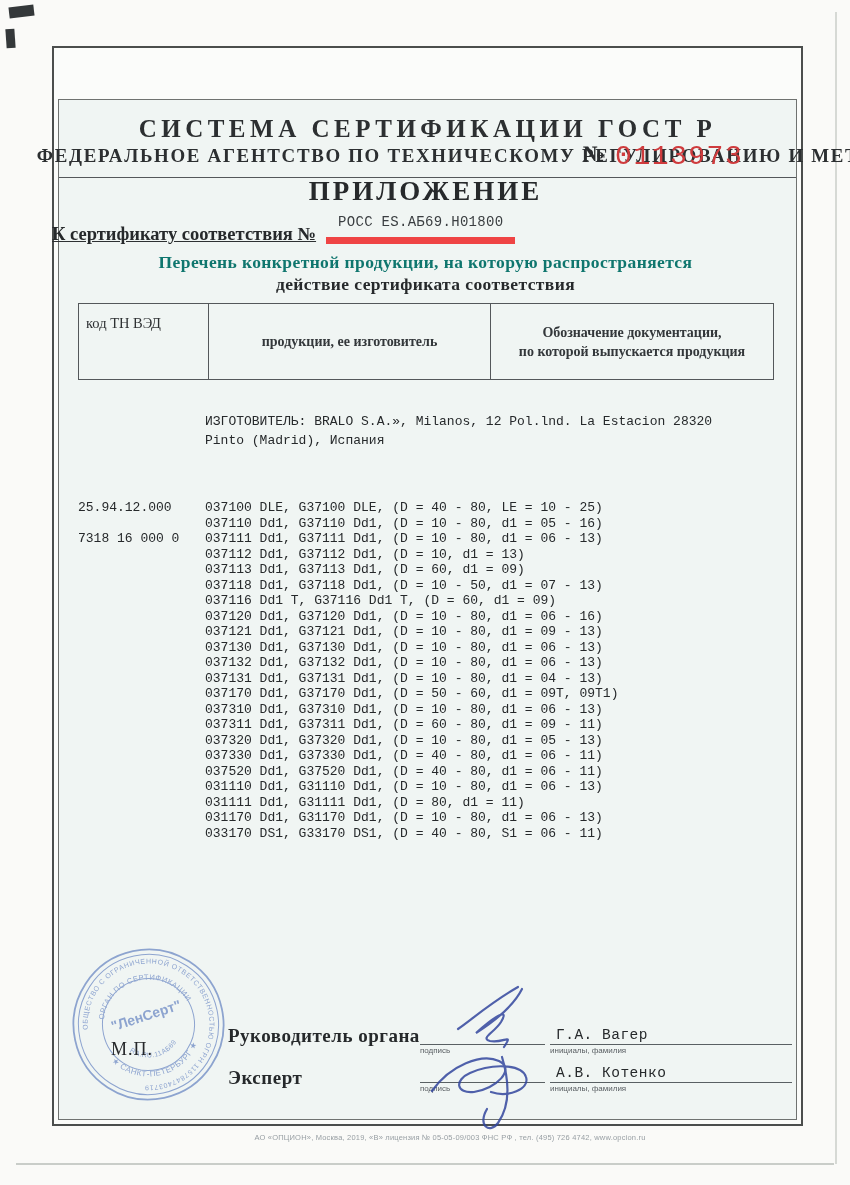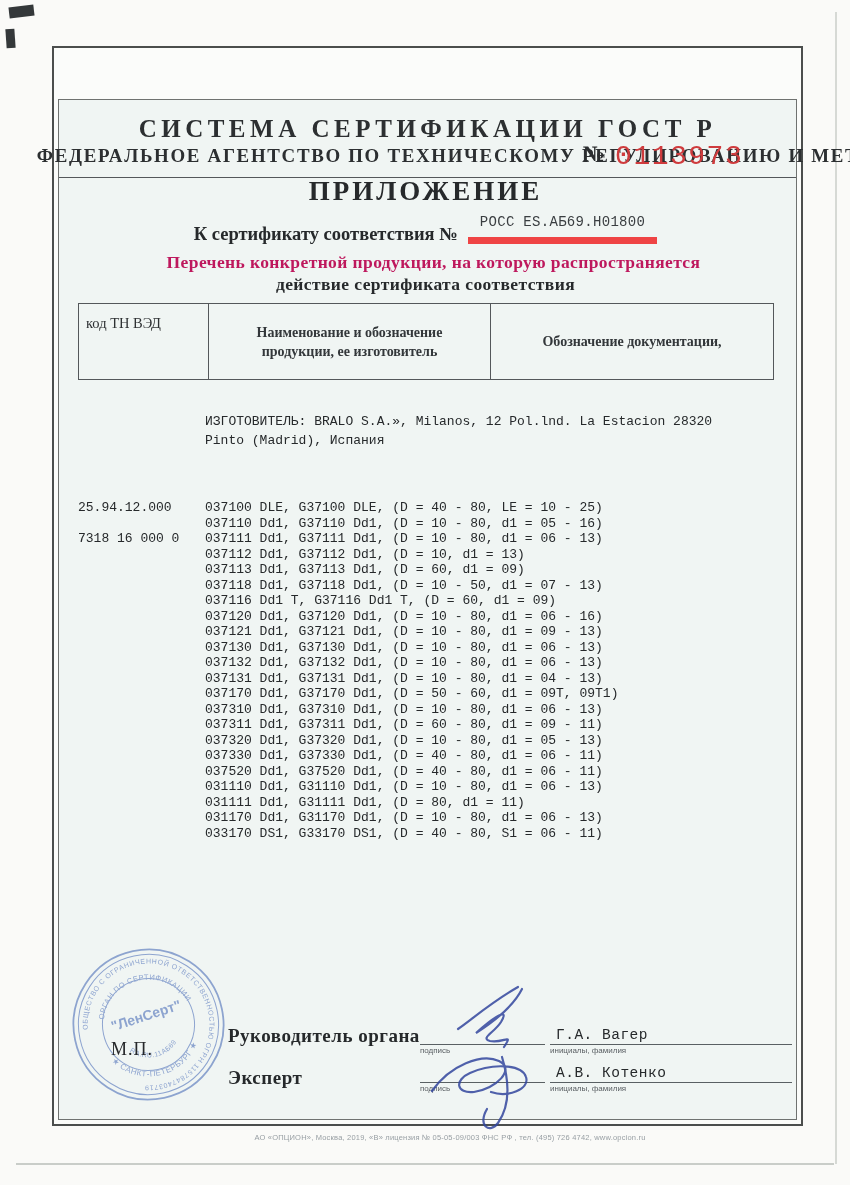--- a/index.html
+++ b/index.html
@@ -44,33 +44,33 @@
   .num-value{
     font-family:"Liberation Mono", monospace;font-size:28px;letter-spacing:1.5px;
     color:#cf3b3d;margin-left:6px;
   }
   .appendix-title{
     left:52px;top:176px;width:747px;text-align:center;
     font-weight:bold;font-size:27px;letter-spacing:3px;color:#26292b;
   }
   
   .cert-row{
-    left:52px;top:220px;width:747px;display:flex;justify-content:center;
-    align-items:flex-end;white-space:nowrap;
+    left:52px;top:220px;width:747px;display:flex;
+    align-items:flex-end;white-space:nowrap;text-decoration:underline;
   }
   .cert-label{font-weight:bold;font-size:18.5px;color:#26292b;}
   .cert-underline{
     display:inline-block;margin-left:10px;padding:0 12px;
     border-bottom:7px solid #ef4444;transform:translateY(-1px);
   }
   .cert-value{
     display:inline-block;font-family:"Liberation Mono", monospace;
     font-size:14px;letter-spacing:0.3px;color:#3a3e41;transform:translateY(-7px);
   }
-  .purpose1{left:52px;top:252px;width:747px;text-align:center;font-weight:bold;font-size:17.5px;letter-spacing:0.4px;color:#be185d;padding-left:8px;}
+  .purpose1{left:52px;top:252px;width:747px;text-align:center;font-weight:bold;font-size:17.5px;letter-spacing:0.4px;color:#0f766e;}
   .purpose2{left:52px;top:274px;width:747px;text-align:center;font-weight:bold;font-size:17.5px;letter-spacing:0.4px;color:#26292b;}
   
   .tcell{border:1px solid #54575a;background:transparent;box-sizing:border-box;}
   .cell-codes{left:78px;top:303px;width:131px;height:77px;}
   .cell-codes .r1{height:38px;border-bottom:1px solid #54575a;display:flex;align-items:center;padding-left:7px;font-size:14.5px;}
   .cell-codes .r2{height:38px;display:flex;align-items:center;padding-left:7px;font-size:14.5px;}
   .cell-mid{left:208px;top:303px;width:283px;height:77px;display:flex;flex-direction:column;justify-content:center;text-align:center;}
   .cell-right{left:490px;top:303px;width:284px;height:77px;display:flex;flex-direction:column;justify-content:center;text-align:center;}
   .cell-mid div,.cell-right div{font-weight:bold;font-size:14px;line-height:19px;color:#33373a;}
   
@@ -137,25 +137,25 @@
   </span>
 </div>
 
 <div class="abs purpose1">Перечень конкретной продукции,  на которую распространяется</div>
 <div class="abs purpose2">действие сертификата соответствия</div>
 
 <div class="abs tcell cell-codes">
   <div class="r2">код ТН ВЭД</div>
 </div>
 <div class="abs tcell cell-mid">
-  <div>Наименование и обозначение</div>
   <div>продукции, ее изготовитель</div>
 </div>
 <div class="abs tcell cell-right">
   <div>Обозначение документации,</div>
+  <div>по которой выпускается продукция</div>
 </div>
 
 <div class="abs mono manufacturer"><div>ИЗГОТОВИТЕЛЬ: BRALO S.A.», Milanos, 12 Pol.lnd. La Estacion 28320</div><div>Pinto (Madrid), Испания</div></div>
 
 <div class="abs mono code-ok">25.94.12.000</div>
 <div class="abs mono code-tnved">7318 16 000 0</div>
 
 <div class="abs mono product-list"><div>037100 DLE, G37100 DLE, (D = 40 - 80, LE = 10 - 25)</div><div>037110 Dd1, G37110 Dd1, (D = 10 - 80, d1 = 05 - 16)</div><div>037111 Dd1, G37111 Dd1, (D = 10 - 80, d1 = 06 - 13)</div><div>037112 Dd1, G37112 Dd1, (D = 10, d1 = 13)</div><div>037113 Dd1, G37113 Dd1, (D = 60, d1 = 09)</div><div>037118 Dd1, G37118 Dd1, (D = 10 - 50, d1 = 07 - 13)</div><div>037116 Dd1 T, G37116 Dd1 T, (D = 60, d1 = 09)</div><div>037120 Dd1, G37120 Dd1, (D = 10 - 80, d1 = 06 - 16)</div><div>037121 Dd1, G37121 Dd1, (D = 10 - 80, d1 = 09 - 13)</div><div>037130 Dd1, G37130 Dd1, (D = 10 - 80, d1 = 06 - 13)</div><div>037132 Dd1, G37132 Dd1, (D = 10 - 80, d1 = 06 - 13)</div><div>037131 Dd1, G37131 Dd1, (D = 10 - 80, d1 = 04 - 13)</div><div>037170 Dd1, G37170 Dd1, (D = 50 - 60, d1 = 09T, 09T1)</div><div>037310 Dd1, G37310 Dd1, (D = 10 - 80, d1 = 06 - 13)</div><div>037311 Dd1, G37311 Dd1, (D = 60 - 80, d1 = 09 - 11)</div><div>037320 Dd1, G37320 Dd1, (D = 10 - 80, d1 = 05 - 13)</div><div>037330 Dd1, G37330 Dd1, (D = 40 - 80, d1 = 06 - 11)</div><div>037520 Dd1, G37520 Dd1, (D = 40 - 80, d1 = 06 - 11)</div><div>031110 Dd1, G31110 Dd1, (D = 10 - 80, d1 = 06 - 13)</div><div>031111 Dd1, G31111 Dd1, (D = 80, d1 = 11)</div><div>031170 Dd1, G31170 Dd1, (D = 10 - 80, d1 = 06 - 13)</div><div>033170 DS1, G33170 DS1, (D = 40 - 80, S1 = 06 - 11)</div></div>
 
 <svg class="abs stamp-wrap" viewBox="0 0 165 165">

